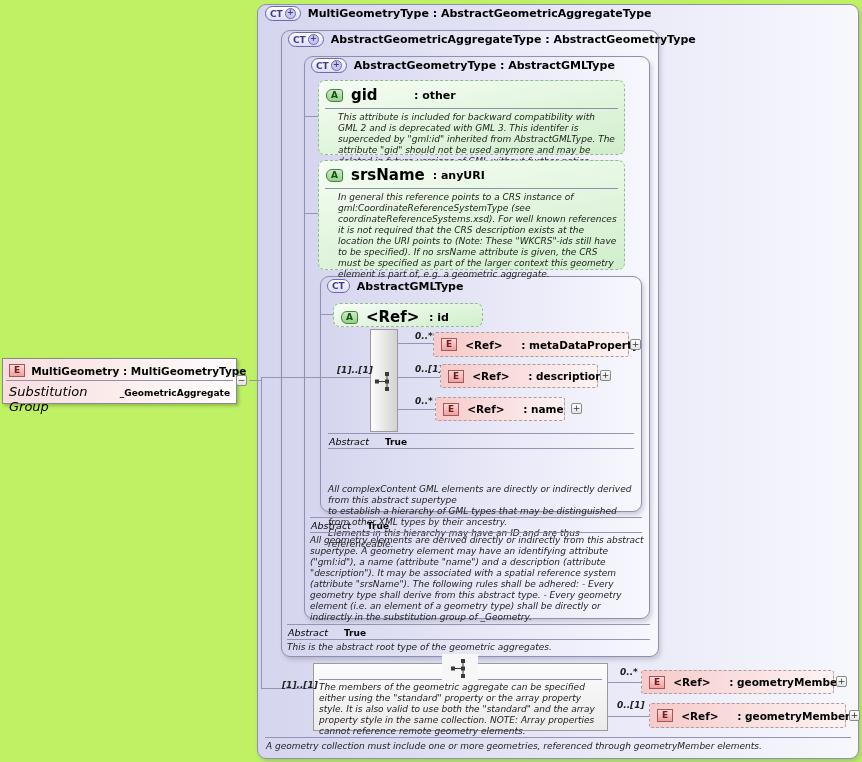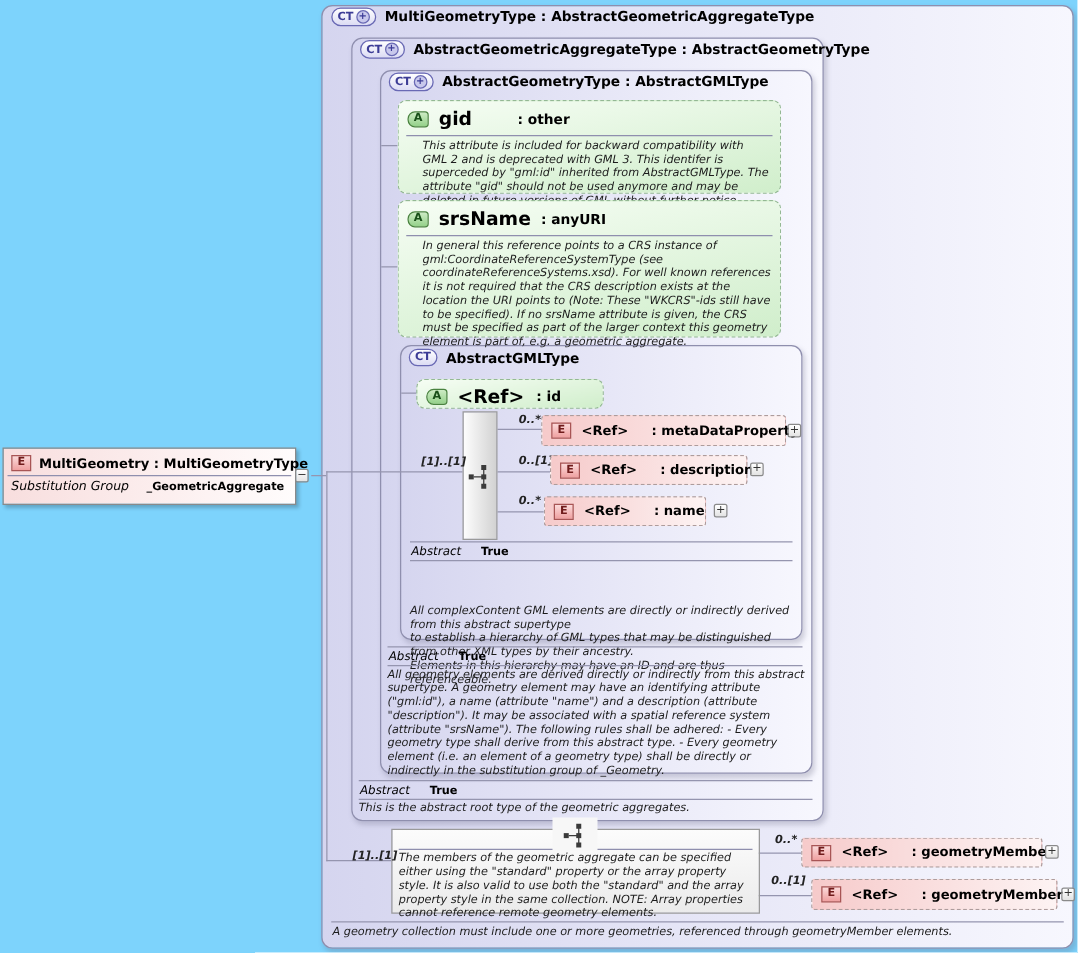--- a/index.html
+++ b/index.html
@@ -1,16 +1,16 @@
 <!DOCTYPE html>
 <html style="--box-fill-start: #d5d5ef; --box-fill-end: #f7f7fe; --attr-fill: #d0eecb; --element-fill: #f6caca; --line: #9595af;"><head>
 <meta charset="utf-8">
 <style>
   html,body{margin:0;padding:0;background:#fff;}
-  #screen{position:relative;width:862px;height:762px;background:#7dd3fc;overflow:hidden;
+  #screen{position:relative;width:862px;height:762px;background:#bef264;overflow:hidden;
           font-family:"DejaVu Sans",sans-serif;color:#000;}
   .box{position:absolute;border:1px solid #8f8fae;border-radius:9px;
        background:linear-gradient(to right,var(--box-fill-start,#d5d5ef),var(--box-fill-end,#f7f7fe));
        box-shadow:2px 3px 4px rgba(100,100,130,.28);}
   .box-hdr{position:absolute;display:flex;align-items:center;gap:7px;}
   .title{font-weight:bold;font-size:11px;white-space:nowrap;}
   .ct-icon{display:inline-flex;align-items:center;gap:2px;border:1px solid #6969b4;border-radius:8px;
            background:linear-gradient(#ffffff,#dcdcf4);padding:1px 4px;font-size:9px;font-weight:bold;color:#3c3c96;}
   .plus-circle{display:inline-block;width:9px;height:9px;border:1px solid #6969b4;border-radius:50%;
            background:#c8c8ec;color:#3c3c96;font-size:8px;line-height:8px;text-align:center;font-weight:bold;}
@@ -39,21 +39,21 @@
   .card{position:absolute;font-size:9px;font-style:italic;font-weight:bold;color:#222;white-space:nowrap;}
   .hline,.vline{position:absolute;background:var(--line,#9595af);}
   .seqbar{position:absolute;border:1px solid #9a9a9a;box-sizing:border-box;
         background:linear-gradient(to right,#fdfdfd,#d2d2d2);display:flex;align-items:center;justify-content:center;}
   .seqbox{position:absolute;border:1px solid #9a9a9a;background:linear-gradient(#fcfcfc,#ebebeb);}
   .seqglyph{position:absolute;background:#f7f7f7;display:flex;align-items:center;justify-content:center;}
   .elembox{position:absolute;border:1px solid #8a8a8a;background:linear-gradient(to right,#f8dede,#fffcfc);
         box-shadow:2px 2px 3px rgba(0,0,0,.22);}
   .elem-hdr{display:flex;align-items:center;gap:6px;padding:5px 5px 3px 6px;}
   .sub-row{display:flex;align-items:baseline;gap:14px;padding:3px 6px 0 6px;}
-  .sub-label{font-style:italic;font-size:10px;}
+  .sub-label{font-style:italic;font-size:13px;}
   .sub-value{font-weight:bold;font-size:9px;}
 </style>
 </head>
 <body>
 
 <div id="screen">
 
   <div class="box" style="left:257px;top:4px;width:600px;height:753px;"></div>
   <div class="box" style="left:281px;top:30px;width:376px;height:625px;"></div>
   <div class="box" style="left:304px;top:56px;width:344px;height:561px;"></div>

